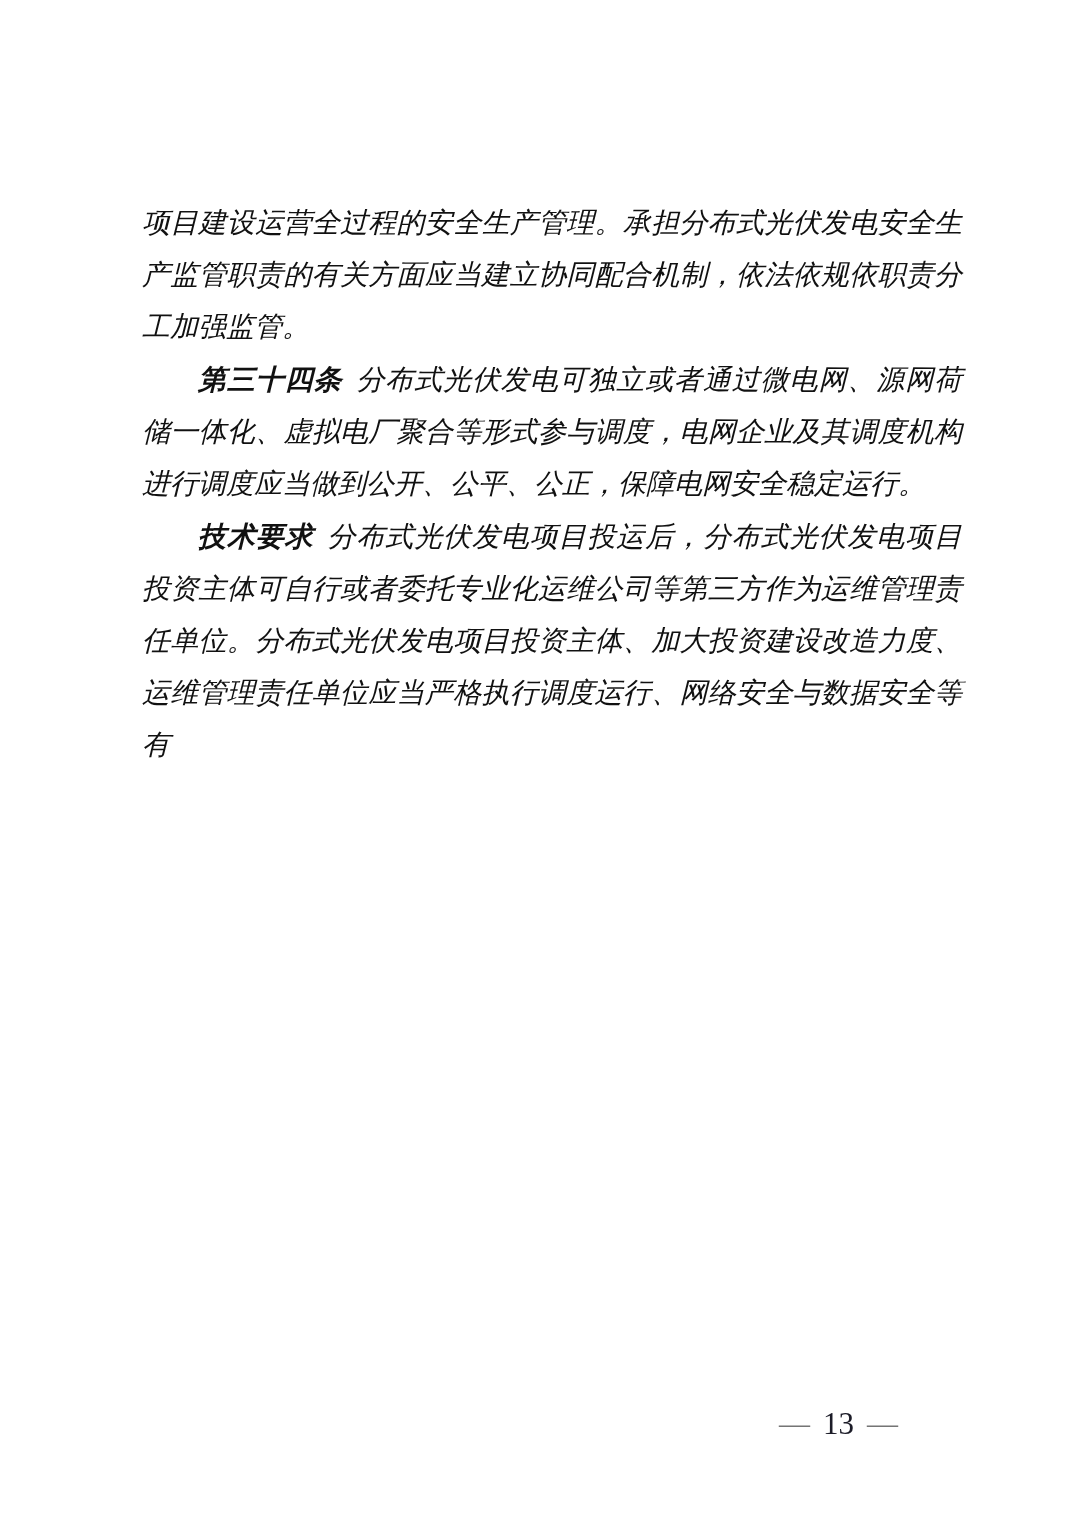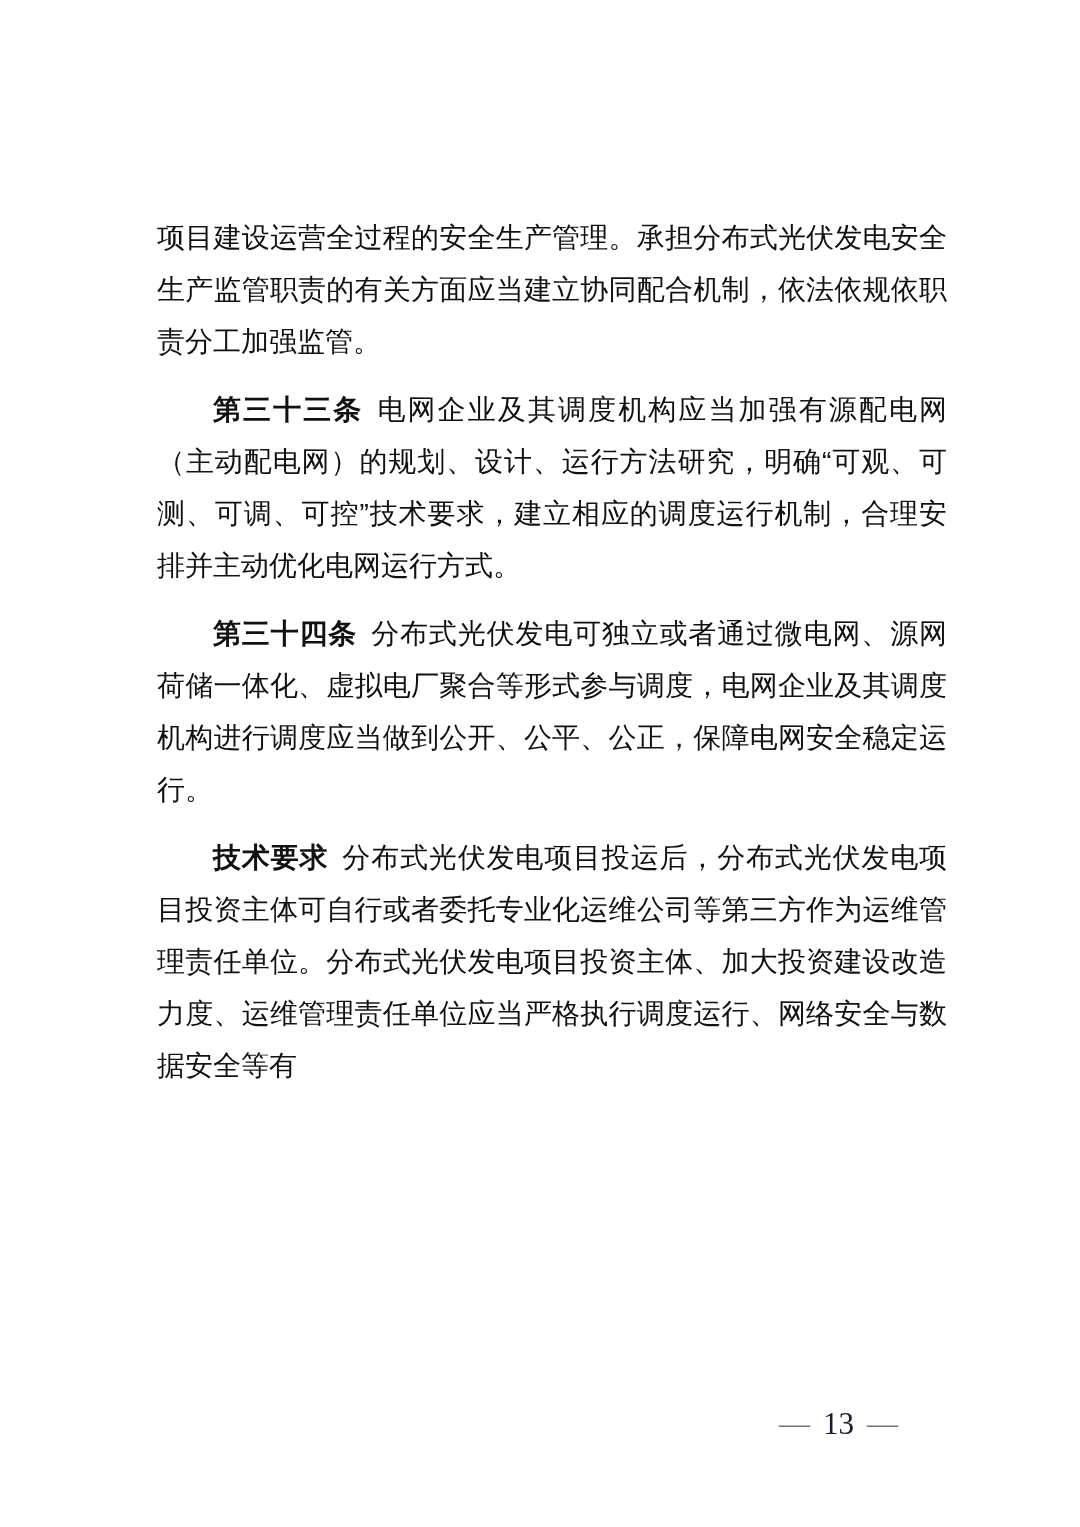--- a/index.html
+++ b/index.html
@@ -9,27 +9,28 @@
     height: 1527px;
     background: #ffffff;
     box-sizing: border-box;
     padding: 196px 117px 0 141px;
     font-family: "Liberation Sans", sans-serif;
     color: #111111;
     overflow: hidden;
   }
   .doc-body { width: 822px; }
   .para {
-    margin: 16px;
+    margin: 1px;
     font-size: 28px;
     line-height: 52px;
     text-align: justify;
     text-indent: 56px;
     font-weight: 500;
     word-break: break-all;
+    font-style: italic;
   }
   .para.no-indent { text-indent: 0; }
   .article-num {
     font-weight: 800;
     margin-right: 14px;
   }
   .article-num:empty { display: none; margin: 0; }
   .footer {
     position: absolute;
     top: 1404px;
@@ -46,21 +47,20 @@
   }
 </style>
 </head>
 <body>
 
 <div class="page">
   <div class="doc-body">
 
     <p class="para no-indent"><span>项目建设运营全过程的安全生产管理。承担分布式光伏发电安全生产监管职责的有关方面应当建立协同配合机制，依法依规依职责分工加强监管。</span></p>
 
-    <p class="para"><b class="article-num">第三十三条</b><span>电网企业及其调度机构应当加强有源配电网（主动配电网）的规划、设计、运行方法研究，明确“可观、可测、可调、可控”技术要求，建立相应的调度运行机制，合理安排并主动优化电网运行方式。</span></p>
 
 
     <p class="para"><b class="article-num">第三十四条</b><span>分布式光伏发电可独立或者通过微电网、源网荷储一体化、虚拟电厂聚合等形式参与调度，电网企业及其调度机构进行调度应当做到公开、公平、公正，保障电网安全稳定运行。</span></p>
 
 
     <p class="para"><b class="article-num">技术要求</b><span>分布式光伏发电项目投运后，分布式光伏发电项目投资主体可自行或者委托专业化运维公司等第三方作为运维管理责任单位。分布式光伏发电项目投资主体、加大投资建设改造力度、运维管理责任单位应当严格执行调度运行、网络安全与数据安全等有</span></p>
 
   </div>
 
   <div class="footer">

